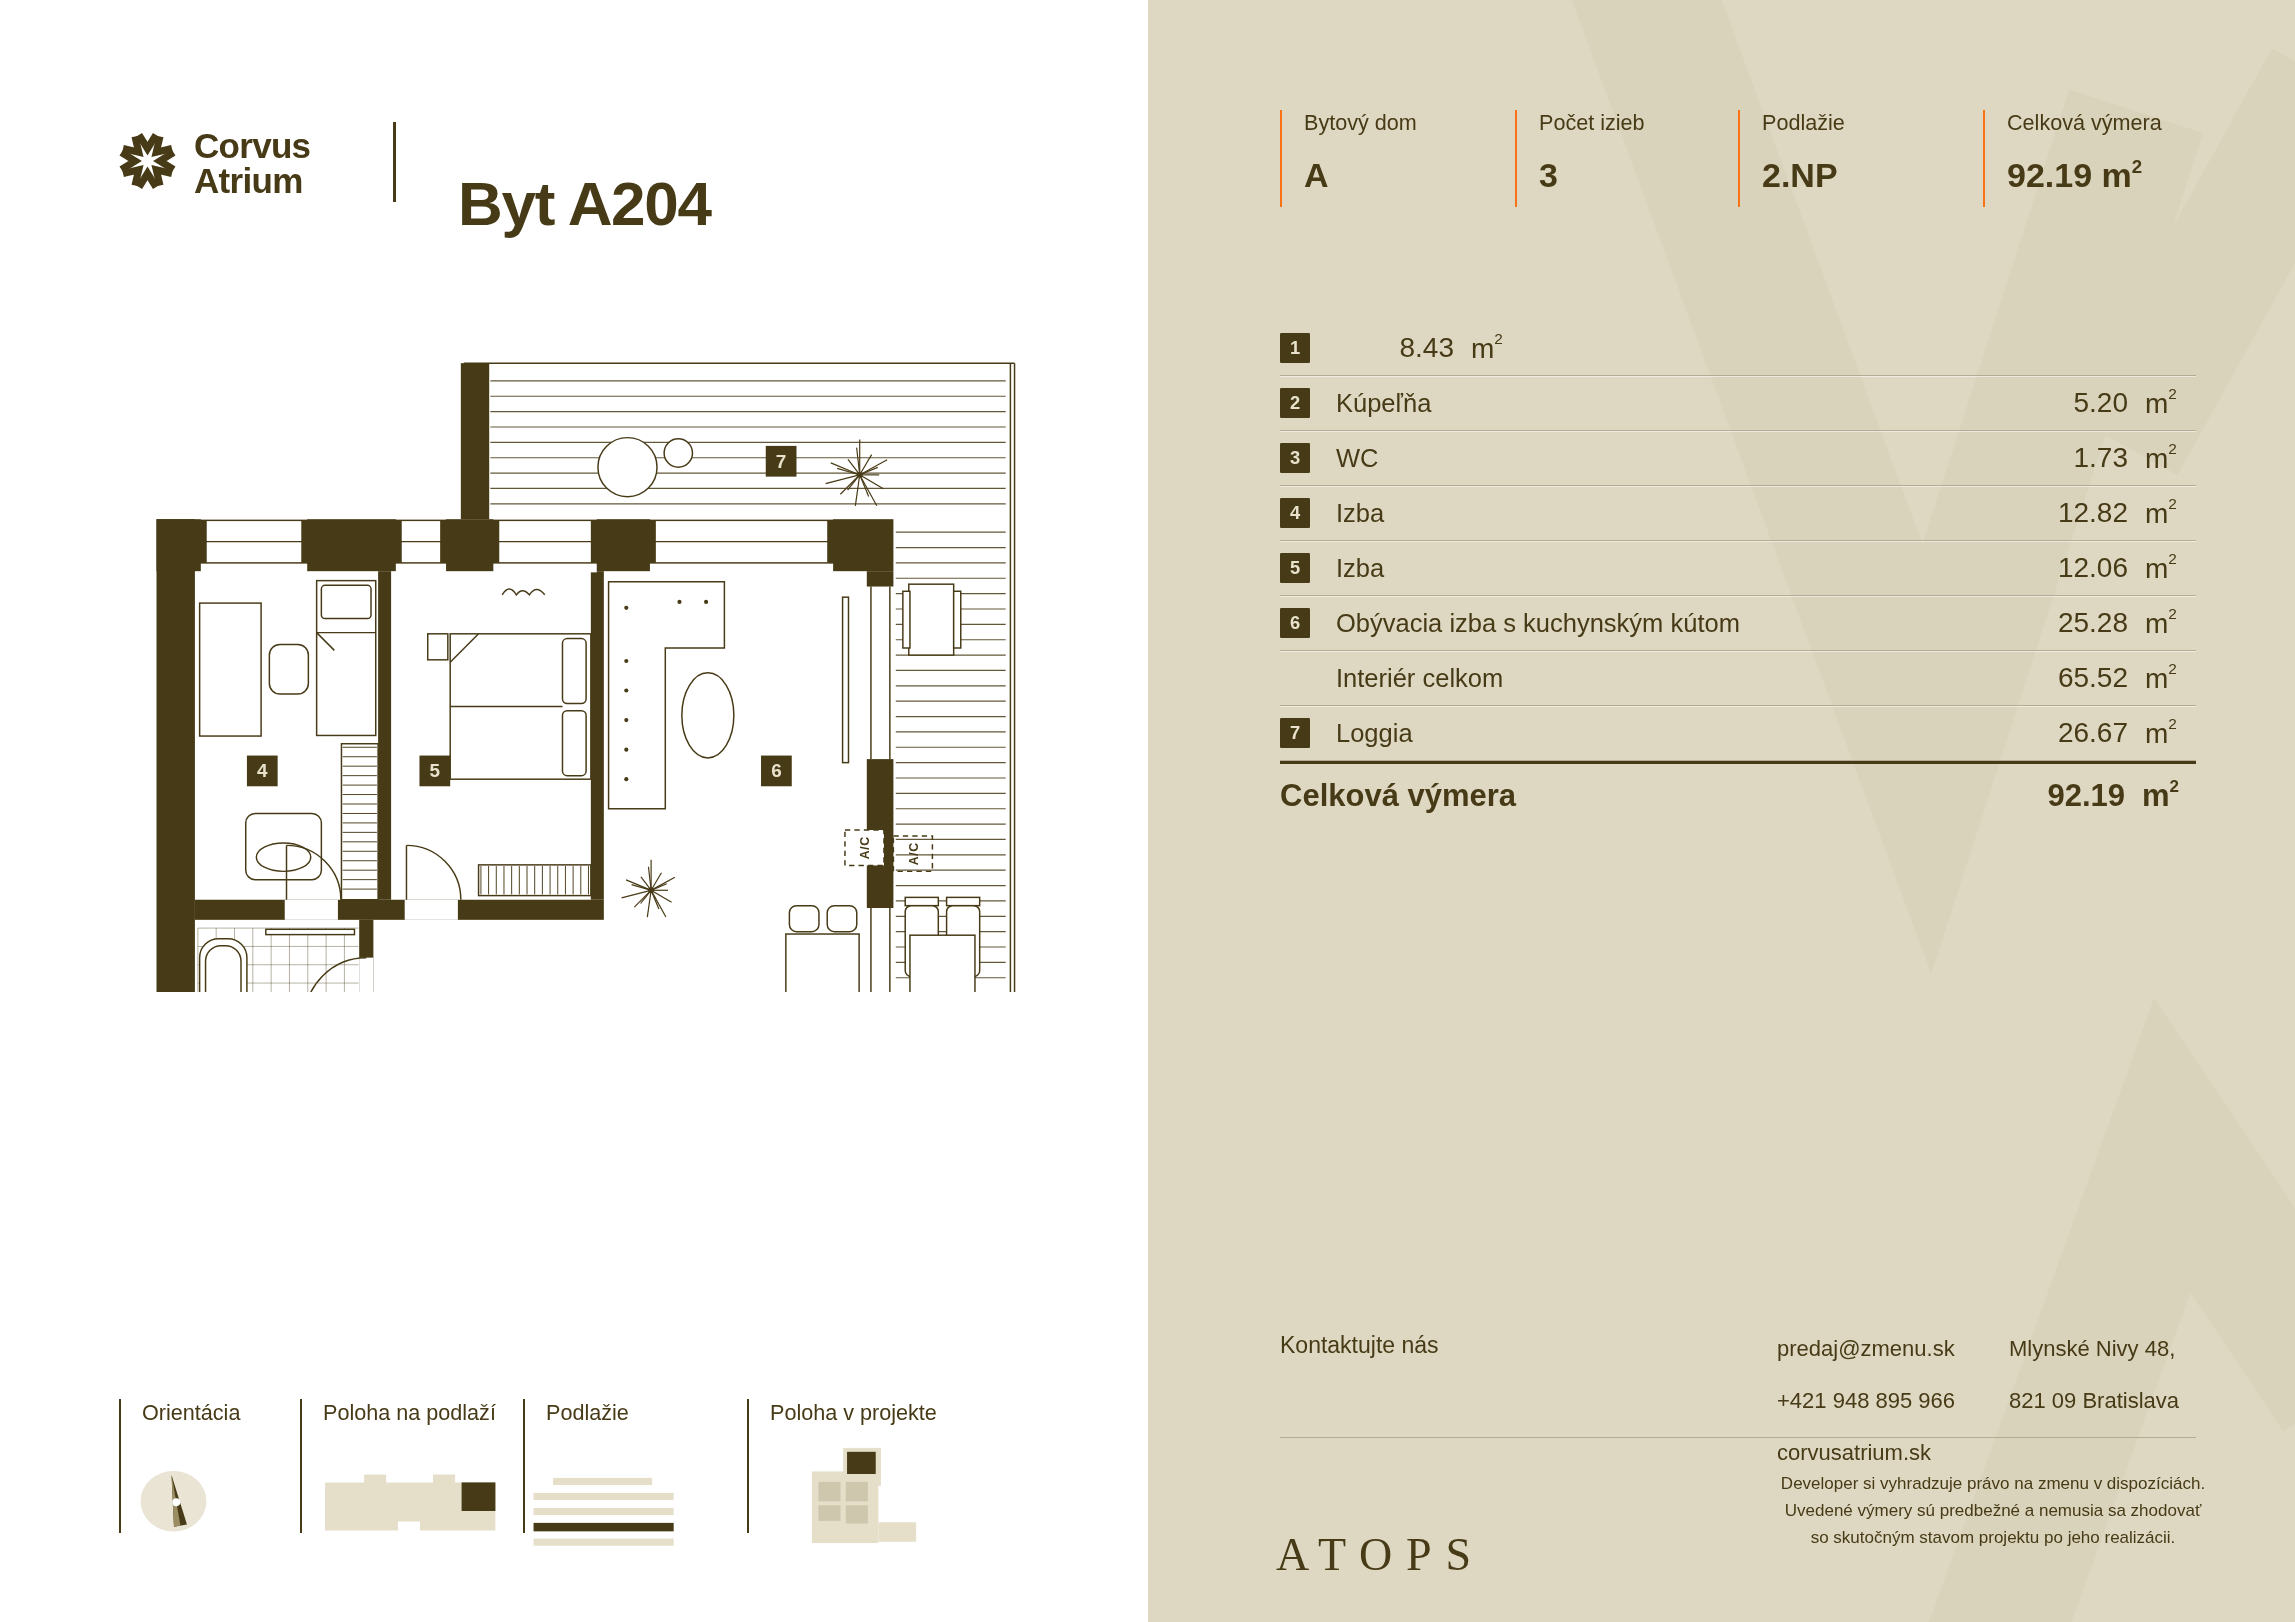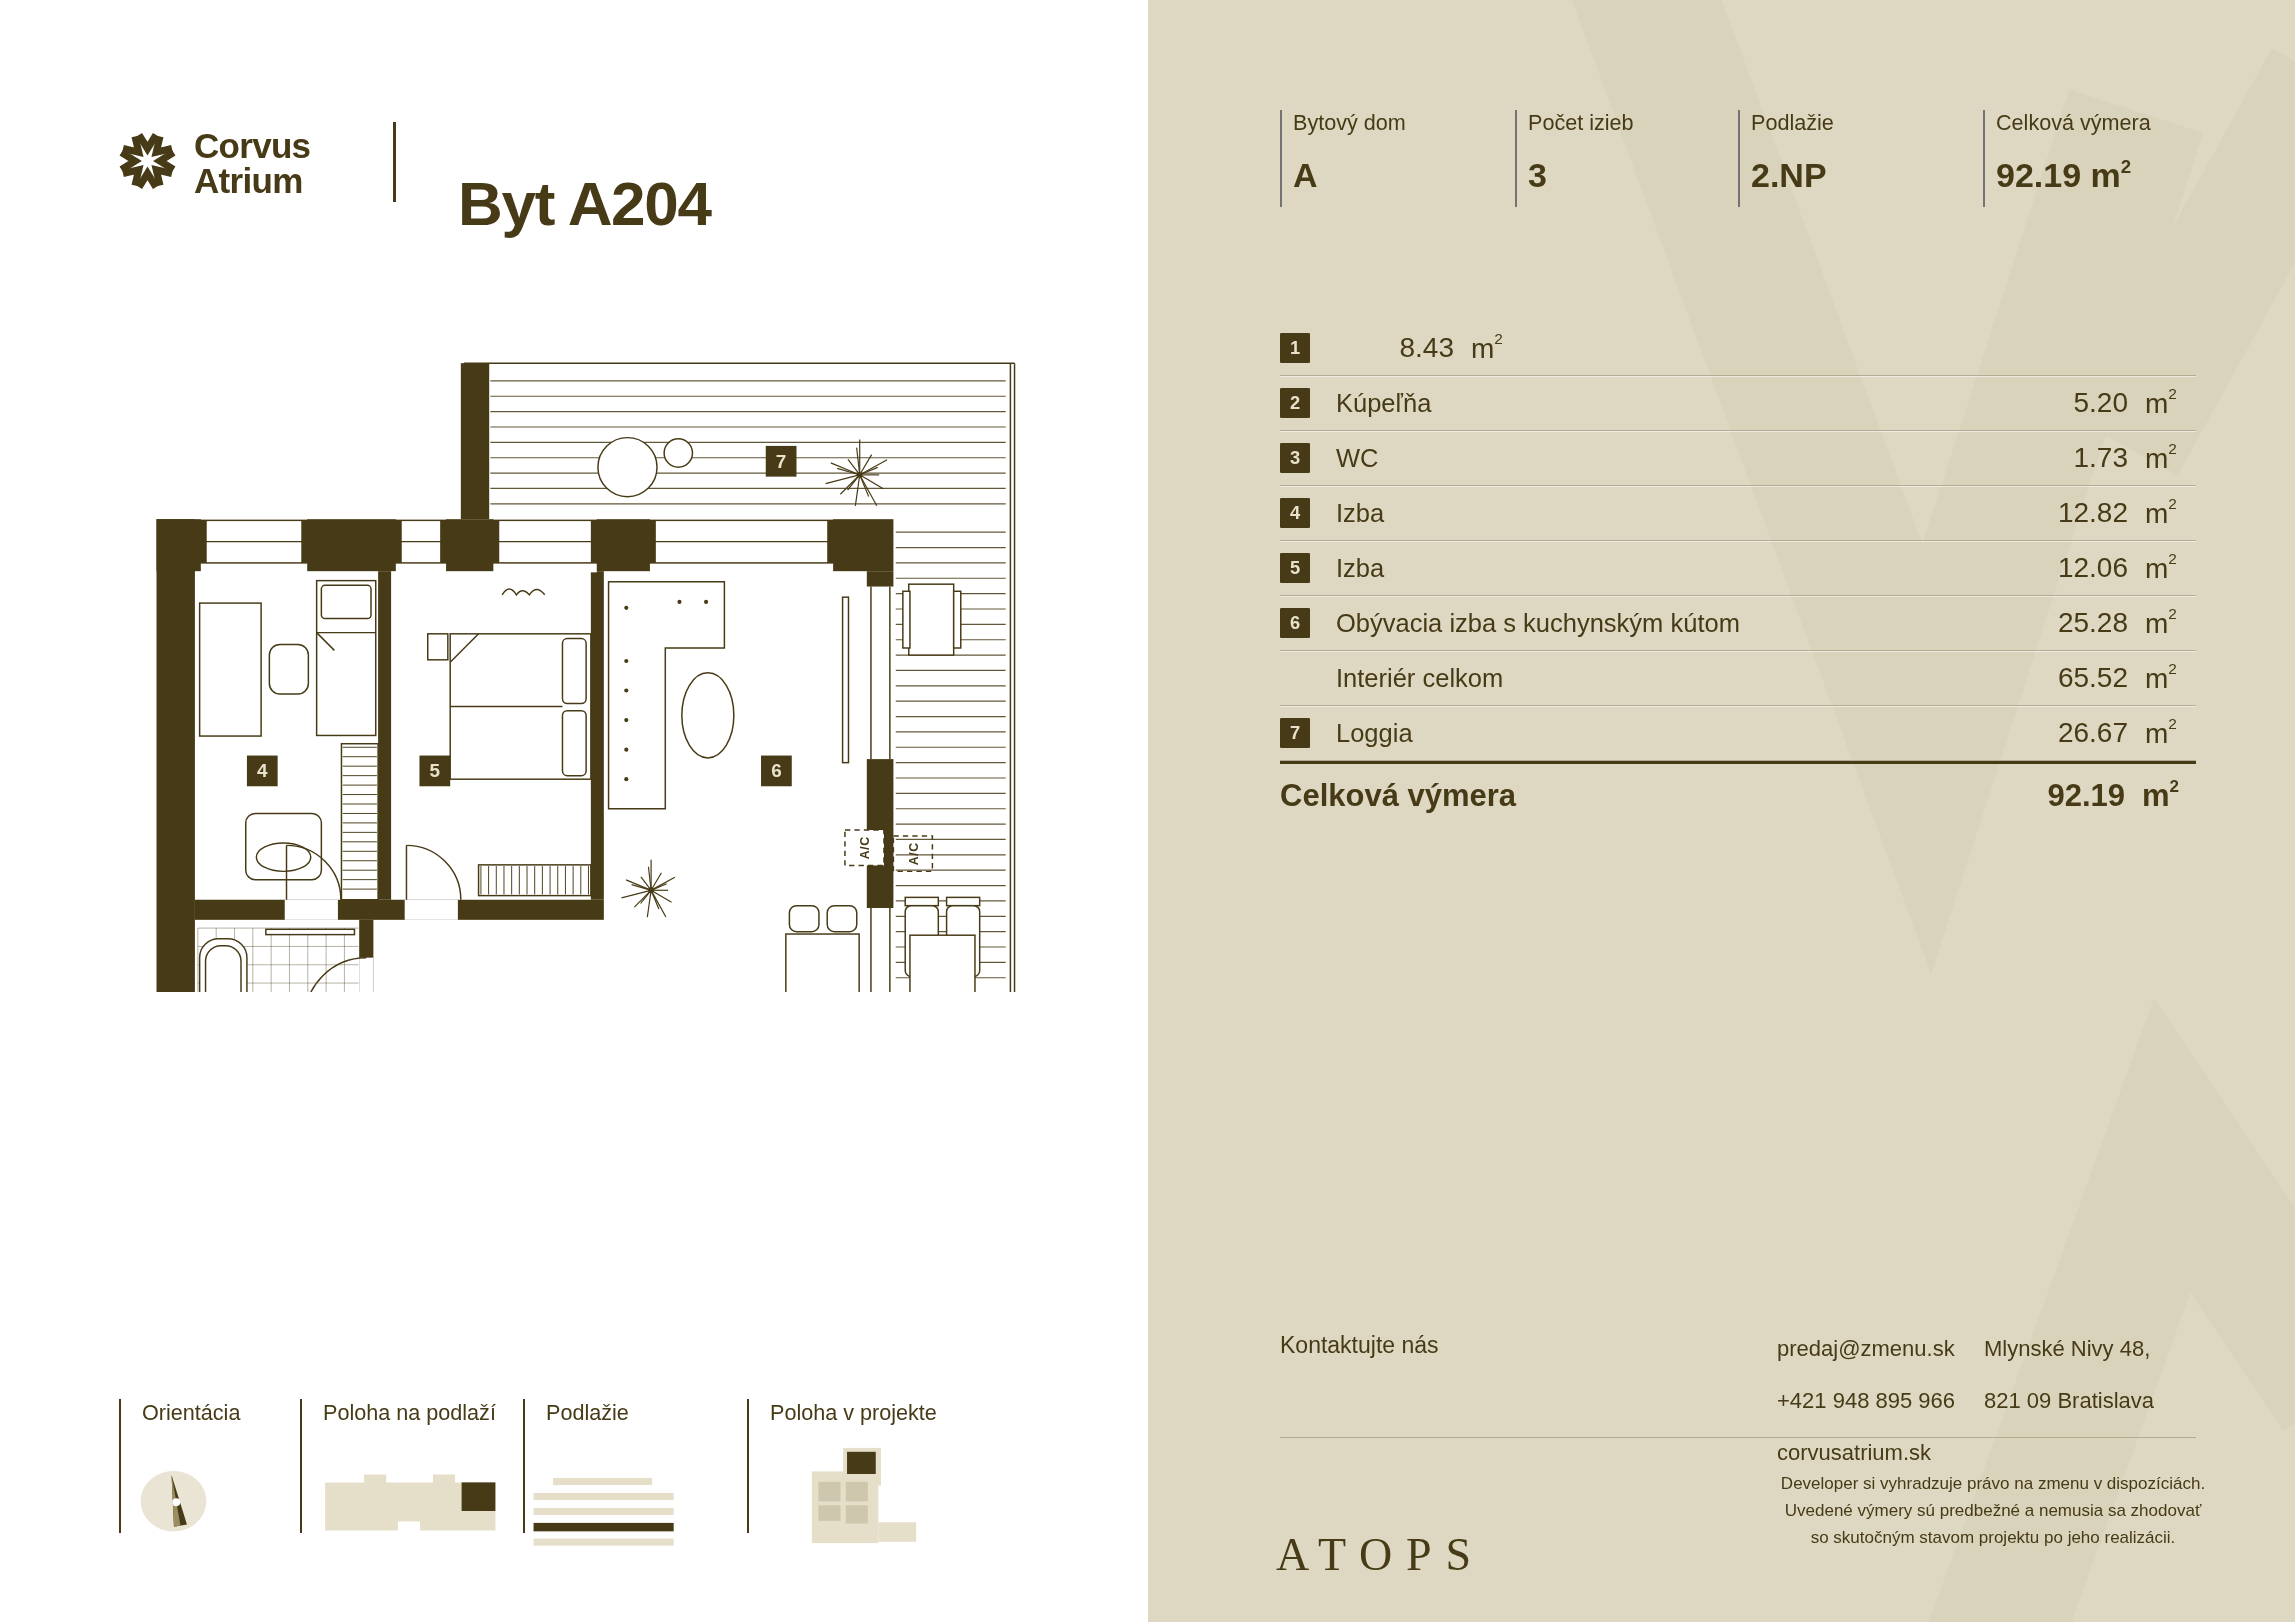--- a/index.html
+++ b/index.html
@@ -25,21 +25,21 @@
   .badge-num{font-family:"Liberation Sans",sans-serif;font-size:32px;font-weight:bold;fill:#e8e2cc;}
   .ac-text{font-family:"Liberation Sans",sans-serif;font-size:21px;font-weight:bold;fill:#473a16;letter-spacing:1px;}
   
   .legend-bar{position:absolute;width:2px;height:134px;background:#473a16;top:1399px;}
   .legend-label{position:absolute;top:1400px;font-size:21.6px;}
   .legend-icon{position:absolute;}
   
   .right-panel{position:absolute;left:1148px;top:0;width:1148px;height:1623px;background:#ded8c2;overflow:hidden;}
   .watermark{position:absolute;left:0;top:0;z-index:0;}
   .rp{position:absolute;z-index:1;}
-  .spec-col{border-left:2px solid #737373;padding-left:11px;height:97px;top:110px;}
+  .spec-col{border-left:2px solid #f97316;padding-left:22px;height:97px;top:110px;}
   .spec-label{font-size:21.6px;}
   .spec-value{font-size:34px;font-weight:bold;margin-top:19.6px;}
   .spec-value sup,.unit sup{font-size:0.55em;vertical-align:14.4px;}
   .rooms-table{left:132px;top:321px;width:916px;}
   .room-row{display:flex;align-items:center;height:54px;border-bottom:1px solid #b3ab92;box-shadow:0 1px 0 rgba(255,255,255,.5);}
   .room-badge{flex:none;width:30px;height:30px;background:#473a16;color:#e8e2cc;font-size:18.3px;font-weight:bold;
               display:flex;align-items:center;justify-content:center;border-radius:1.3px;}
   .room-name{flex:1;font-size:25.5px;padding-left:26px;}
   .room-area{flex:none;width:144px;font-size:28px;text-align:right;}
   .unit{flex:none;width:51px;font-size:28px;padding-left:17px;}
@@ -661,21 +661,21 @@
         <div class="unit"><span>m</span><sup>2</sup></div>
       </div>
     </div>
 
     <div class="rp contact-title">Kontaktujte nás</div>
     <div class="rp contact-col" style="left:629px">
       <div>predaj@zmenu.sk</div>
       <div>+421 948 895 966</div>
       <div>corvusatrium.sk</div>
     </div>
-    <div class="rp contact-col" style="left:836px">
+    <div class="rp contact-col" style="left:861px">
       <div>Mlynské Nivy 48,</div>
       <div>821 09 Bratislava</div>
     </div>
 
     <div class="rp divider-line"></div>
 
     <div class="rp atops">ATOPS</div>
     <div class="rp disclaimer">
       <span>Developer si vyhradzuje právo na zmenu v dispozíciách.</span><br>
       <span>Uvedené výmery sú predbežné a nemusia sa zhodovať</span><br>

